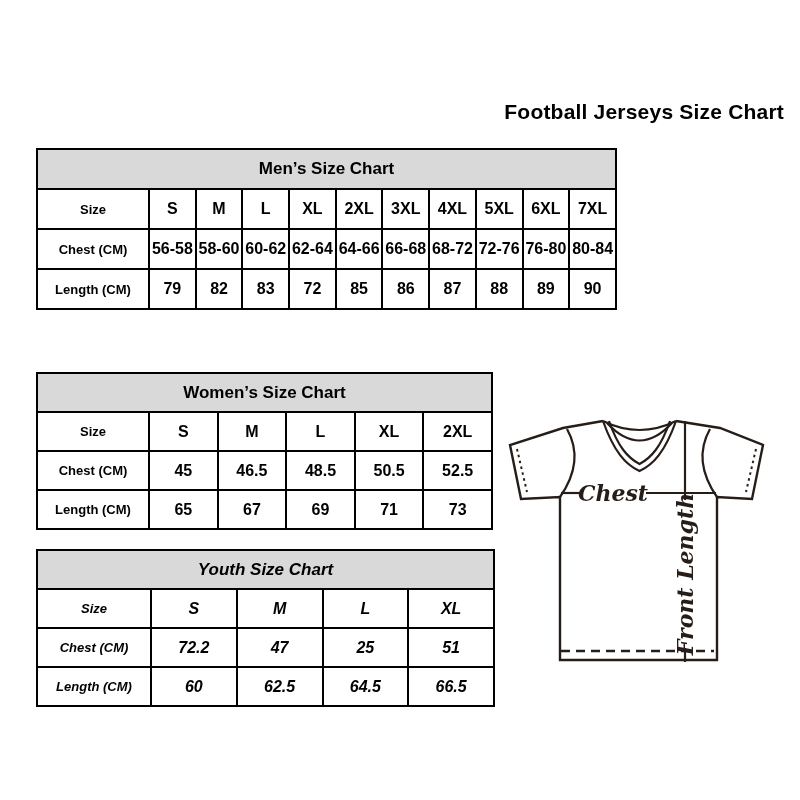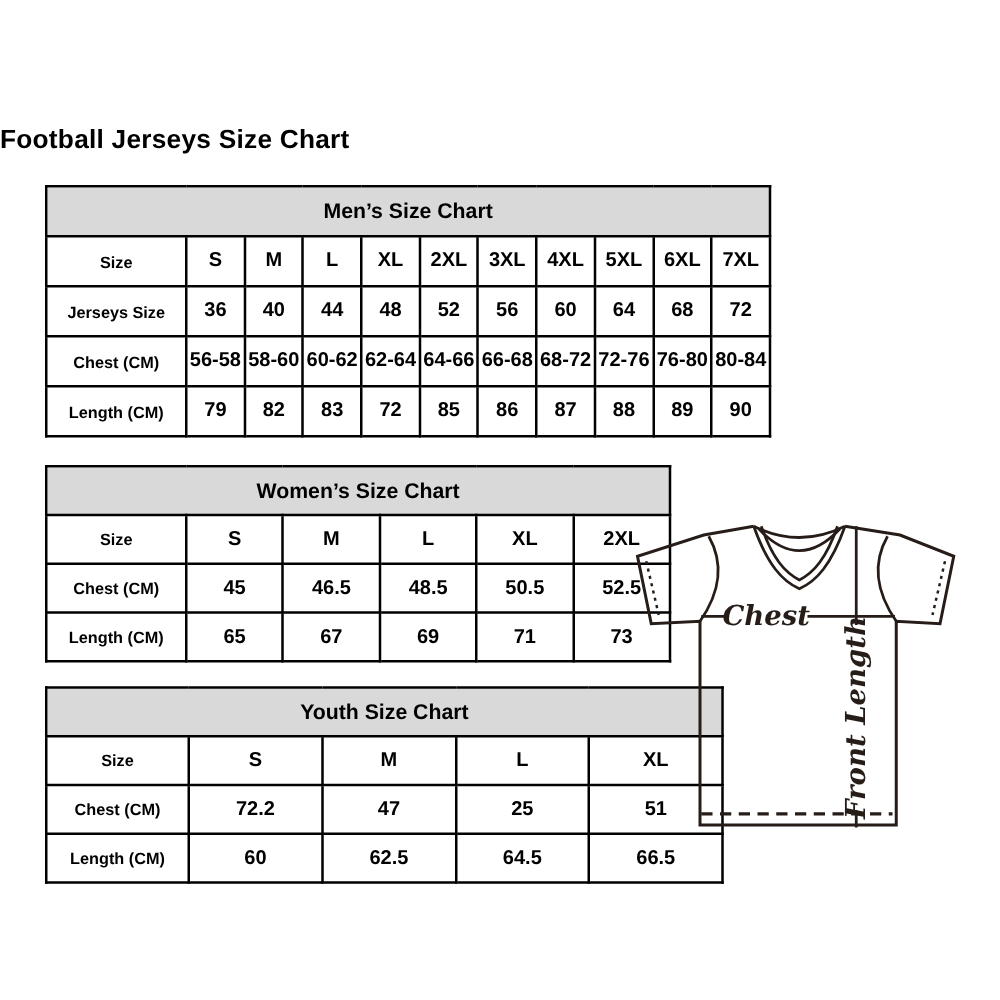--- a/index.html
+++ b/index.html
@@ -1,38 +1,38 @@
 <!DOCTYPE html>
 <html><head>
 <meta charset="utf-8">
 <style>
   html,body{margin:0;padding:0;background:#ffffff;}
   #canvas{
     position:relative;width:800px;height:800px;background:#ffffff;overflow:hidden;
     font-family:"Liberation Sans",sans-serif;color:#000000;
   }
   #page-title{
-    position:absolute;left:0;top:100px;width:784px;text-align:left;
+    position:absolute;left:0;top:100px;width:784px;text-align:right;
     font-size:21px;font-weight:bold;letter-spacing:.2px;
   }
   table.size-table{
     position:absolute;border-collapse:collapse;table-layout:fixed;background:#ffffff;
   }
   table.size-table td{
     border:2px solid #000000;text-align:center;vertical-align:middle;
     font-weight:bold;color:#000000;overflow:hidden;white-space:nowrap;
   }
   td.ttl{background:#d9d9d9;font-size:17px;height:35px;}
   td.rh{font-size:13px;}
   td.dc{font-size:16px;}
   #mens{left:36px;top:148px;width:581px;}
   #mens td{height:36px;}
-  #womens{left:36px;top:372px;width:501px;}
+  #womens{left:36px;top:372px;width:457px;}
   #womens td{height:35px;}
-  #youth{left:36px;top:549px;width:543px;}
+  #youth{left:36px;top:549px;width:459px;font-style:italic;}
   #youth td{height:35px;}
   #jersey{position:absolute;left:505px;top:408px;}
   .jline{stroke:#261d18;fill:none;}
   .jtext{
     font-family:"DejaVu Serif","Liberation Serif",serif;
     font-style:italic;font-weight:bold;fill:#261d18;
   }
 </style>
 </head>
 <body>
@@ -66,33 +66,20 @@
           <td class="dc">L</td>
           <td class="dc">XL</td>
           <td class="dc">2XL</td>
           <td class="dc">3XL</td>
           <td class="dc">4XL</td>
           <td class="dc">5XL</td>
           <td class="dc">6XL</td>
           <td class="dc">7XL</td>
         </tr>
         <tr>
-          <td class="rh">Jerseys Size</td>
-          <td class="dc">36</td>
-          <td class="dc">40</td>
-          <td class="dc">44</td>
-          <td class="dc">48</td>
-          <td class="dc">52</td>
-          <td class="dc">56</td>
-          <td class="dc">60</td>
-          <td class="dc">64</td>
-          <td class="dc">68</td>
-          <td class="dc">72</td>
-        </tr>
-        <tr>
           <td class="rh">Chest (CM)</td>
           <td class="dc">56-58</td>
           <td class="dc">58-60</td>
           <td class="dc">60-62</td>
           <td class="dc">62-64</td>
           <td class="dc">64-66</td>
           <td class="dc">66-68</td>
           <td class="dc">68-72</td>
           <td class="dc">72-76</td>
           <td class="dc">76-80</td>

